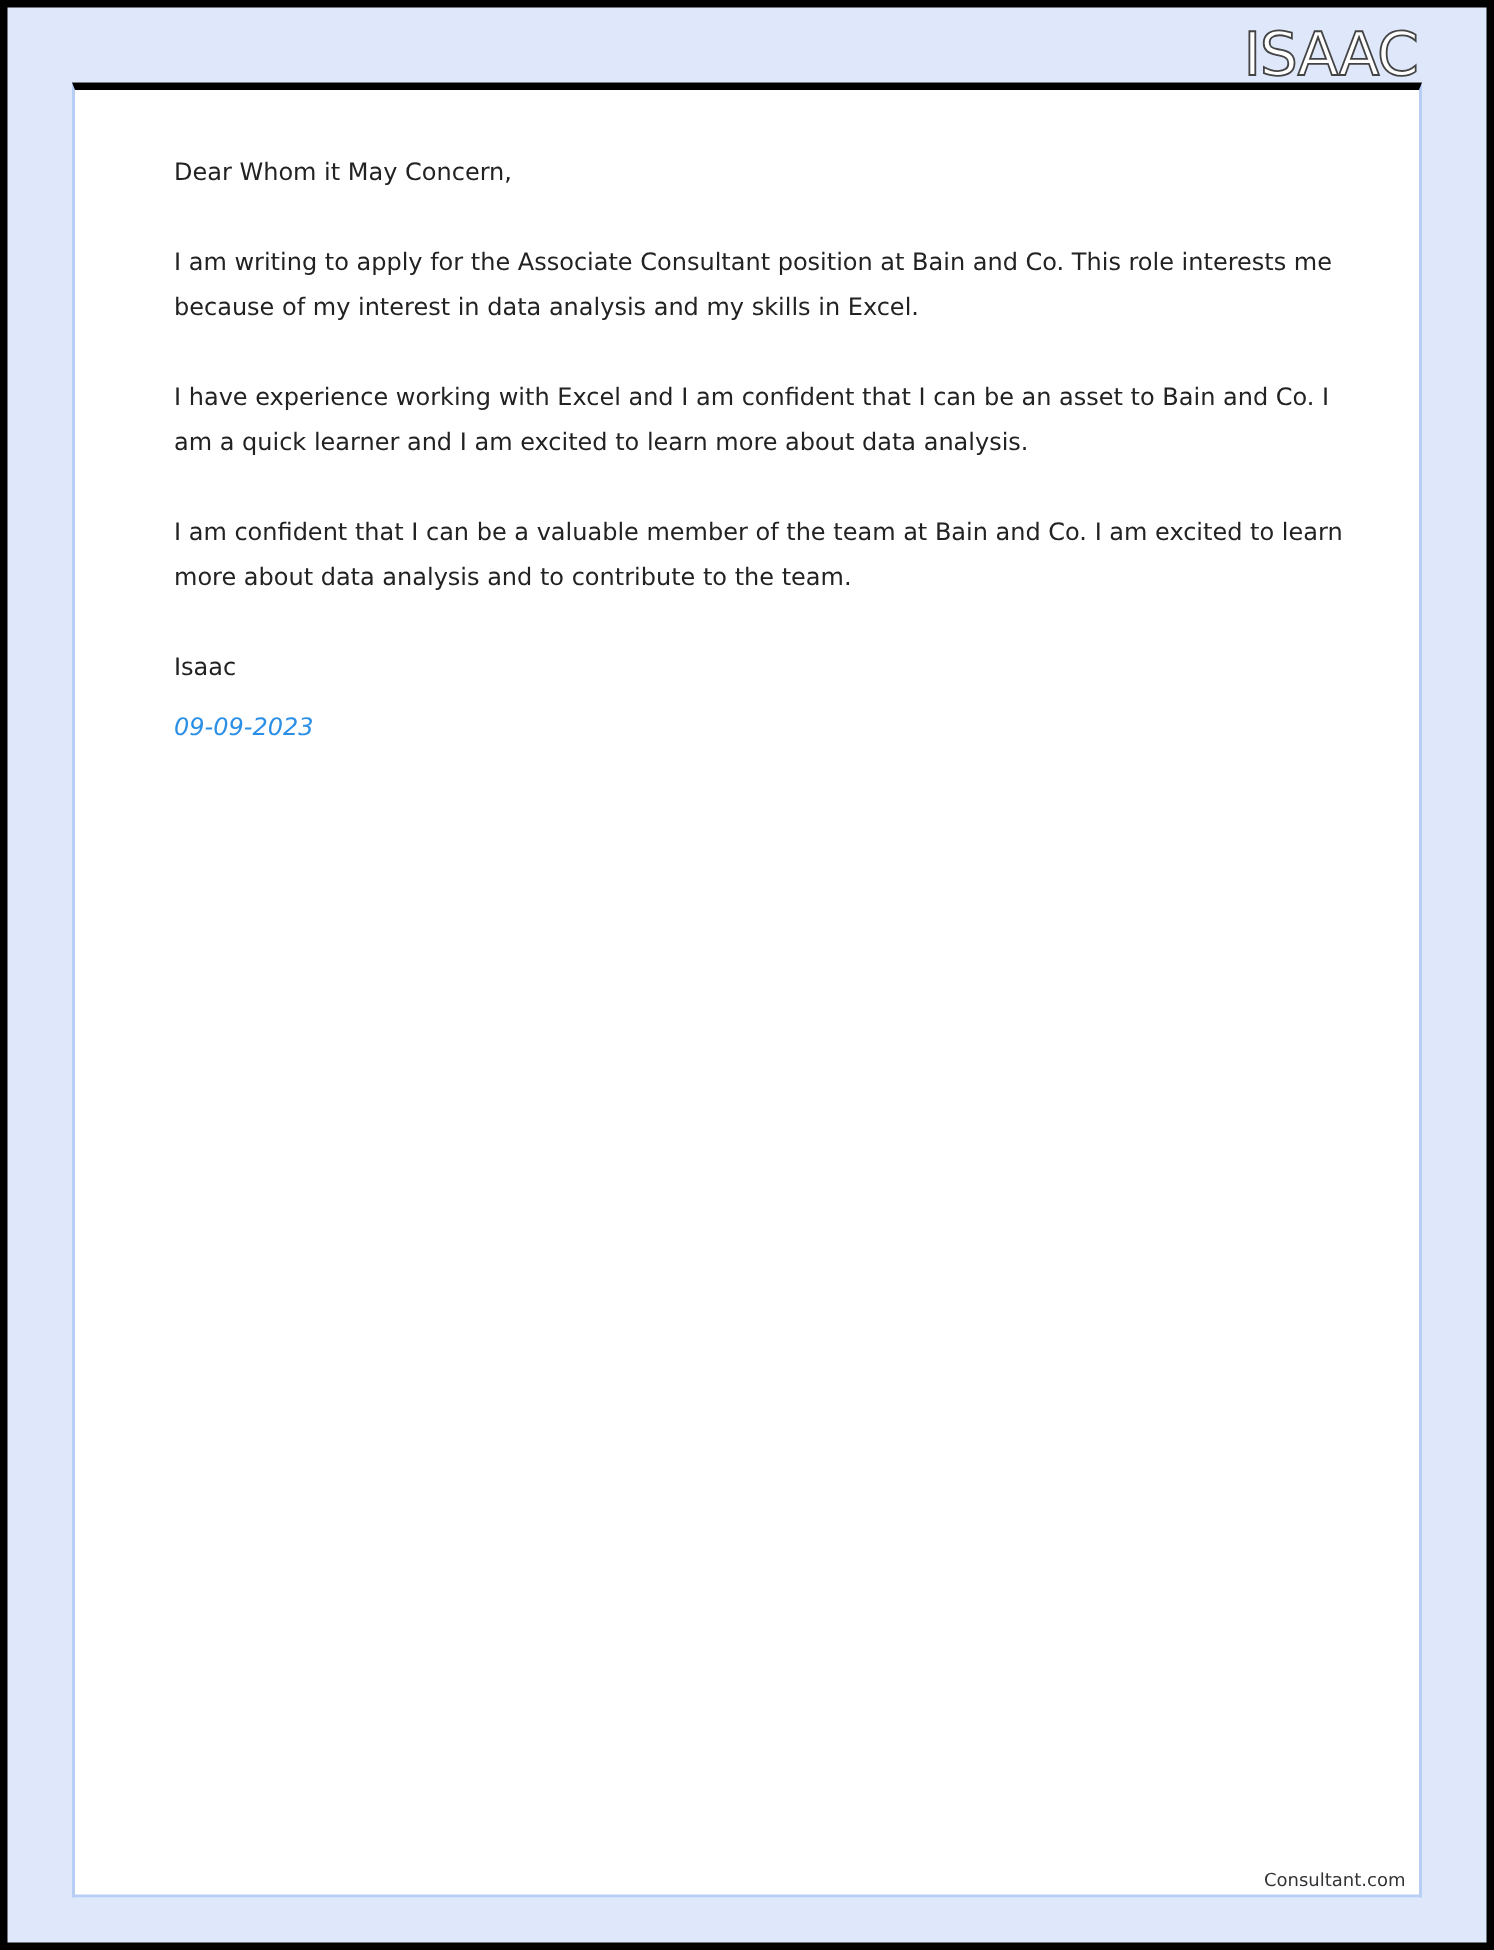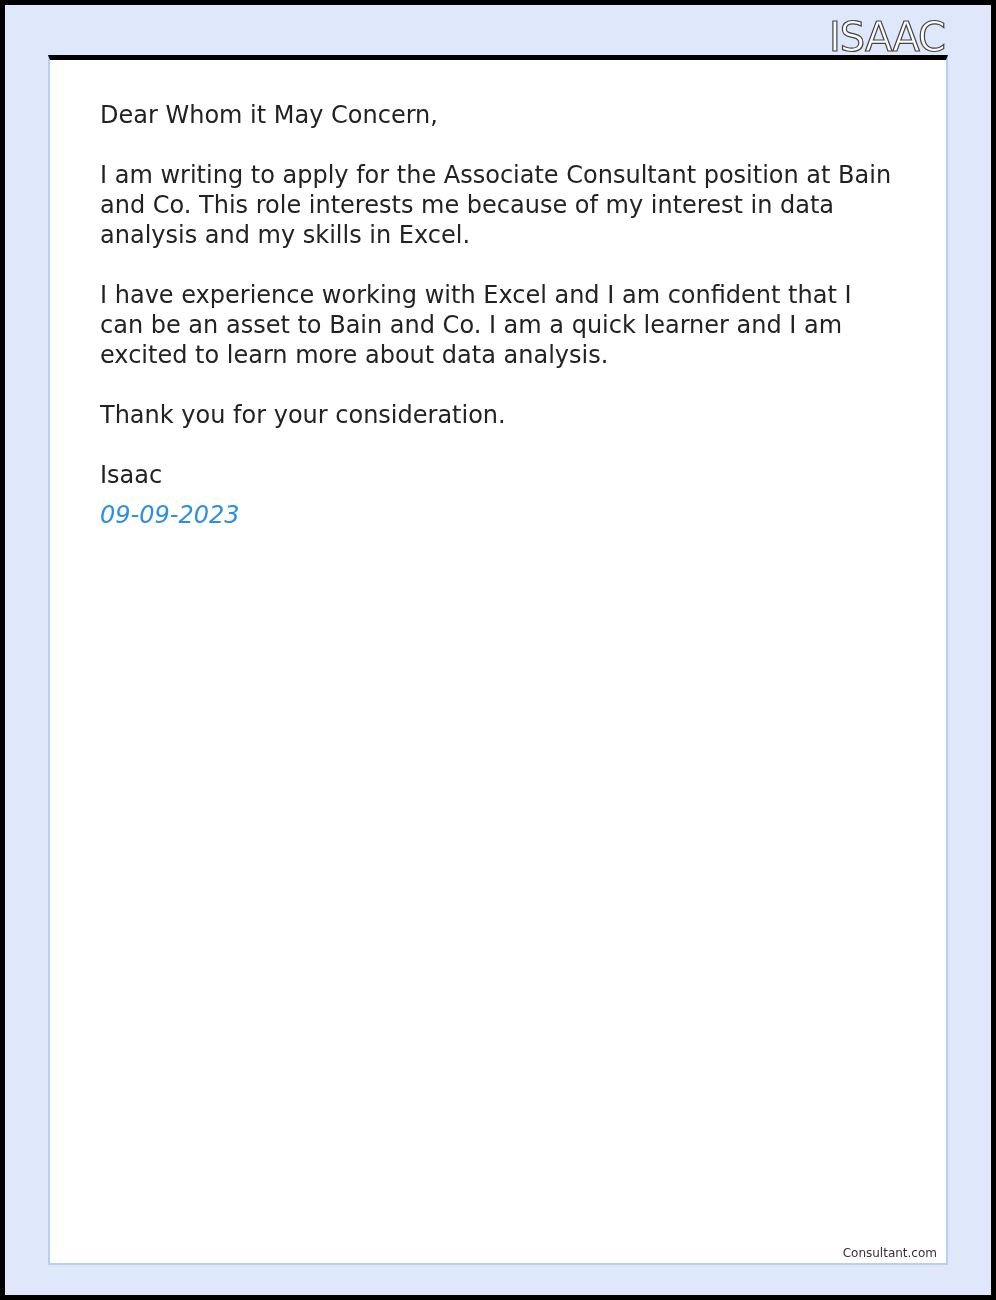--- a/index.html
+++ b/index.html
@@ -28,23 +28,23 @@
       left: 43px; top: 50px;
       width: 896px; height: 1203px;
       background: #fff;
       border-left: 2px solid #b8cff5;
       border-right: 2px solid #b8cff5;
       border-bottom: 2px solid #b8cff5;
       border-top: 5px solid #000;
     }
     .letter {
       position: absolute;
-      left: 50px; top: 40px;
+      left: 66px; top: 40px;
       width: 800px;
-      font-size: 24px;
+      font-size: 16px;
       line-height: 30px;
       color: #222;
     }
     .letter p { margin: 0 0 30px 0; }
     .letter p.signame { margin-bottom: 10px; }
     .date { color: #2b8fe6; font-style: italic; }
     .footer {
       position: absolute;
       right: 9px; bottom: 3px;
       font-size: 12px;
@@ -54,18 +54,18 @@
 </head>
 <body>
 
 <div class="brand">ISAAC</div>
 
 <div class="page">
   <div class="letter">
     <p>Dear Whom it May Concern,</p>
     <p>I am writing to apply for the Associate Consultant position at Bain and Co. This role interests me because of my interest in data analysis and my skills in Excel.</p>
     <p>I have experience working with Excel and I am confident that I can be an asset to Bain and Co. I am a quick learner and I am excited to learn more about data analysis.</p>
-    <p>Thank you for your consideration.</p>
+    <p>I am confident that I can be a valuable member of the team at Bain and Co. I am excited to learn more about data analysis and to contribute to the team.</p>
     <p class="signame">Isaac</p>
     <p class="date">09-09-2023</p>
   </div>
   <div class="footer">Consultant.com</div>
 </div>
 
 </body></html>

